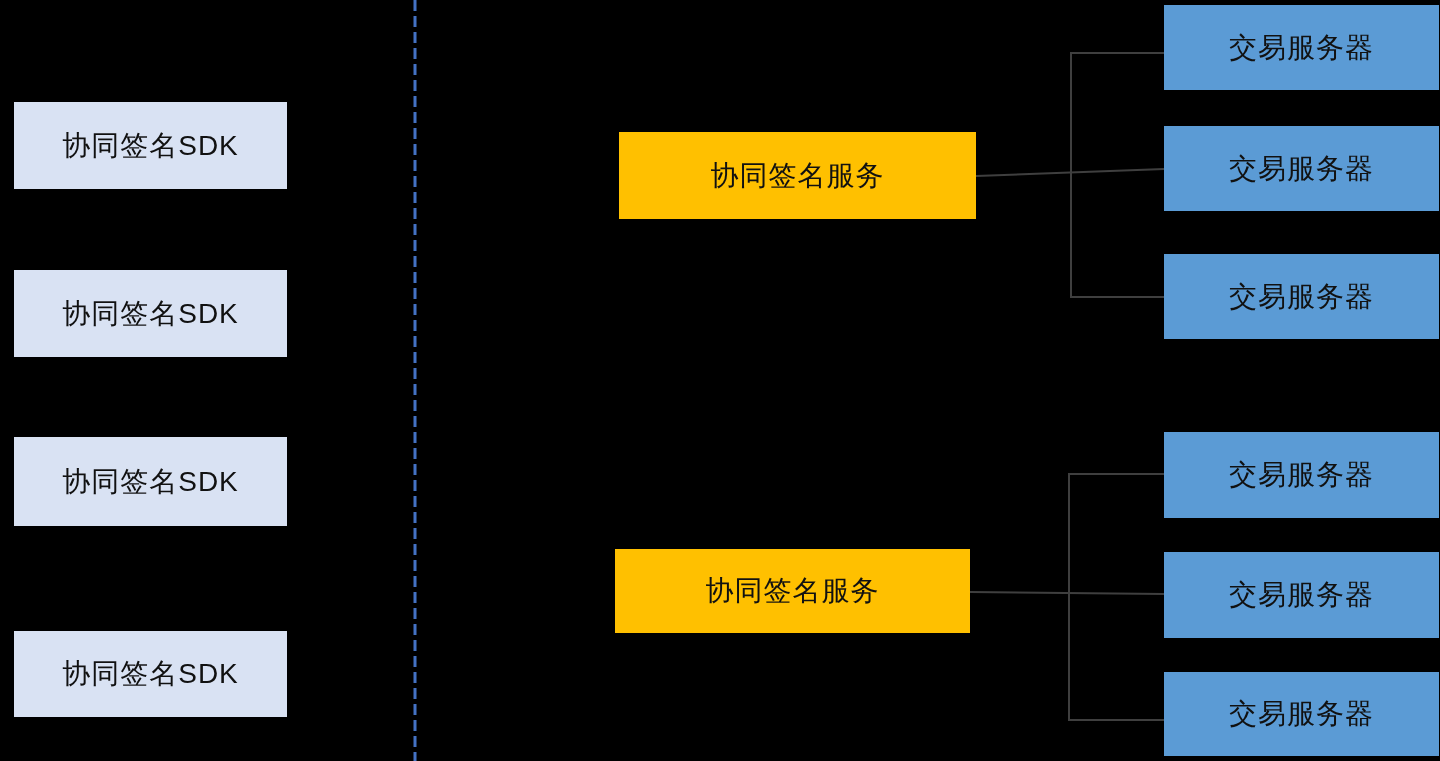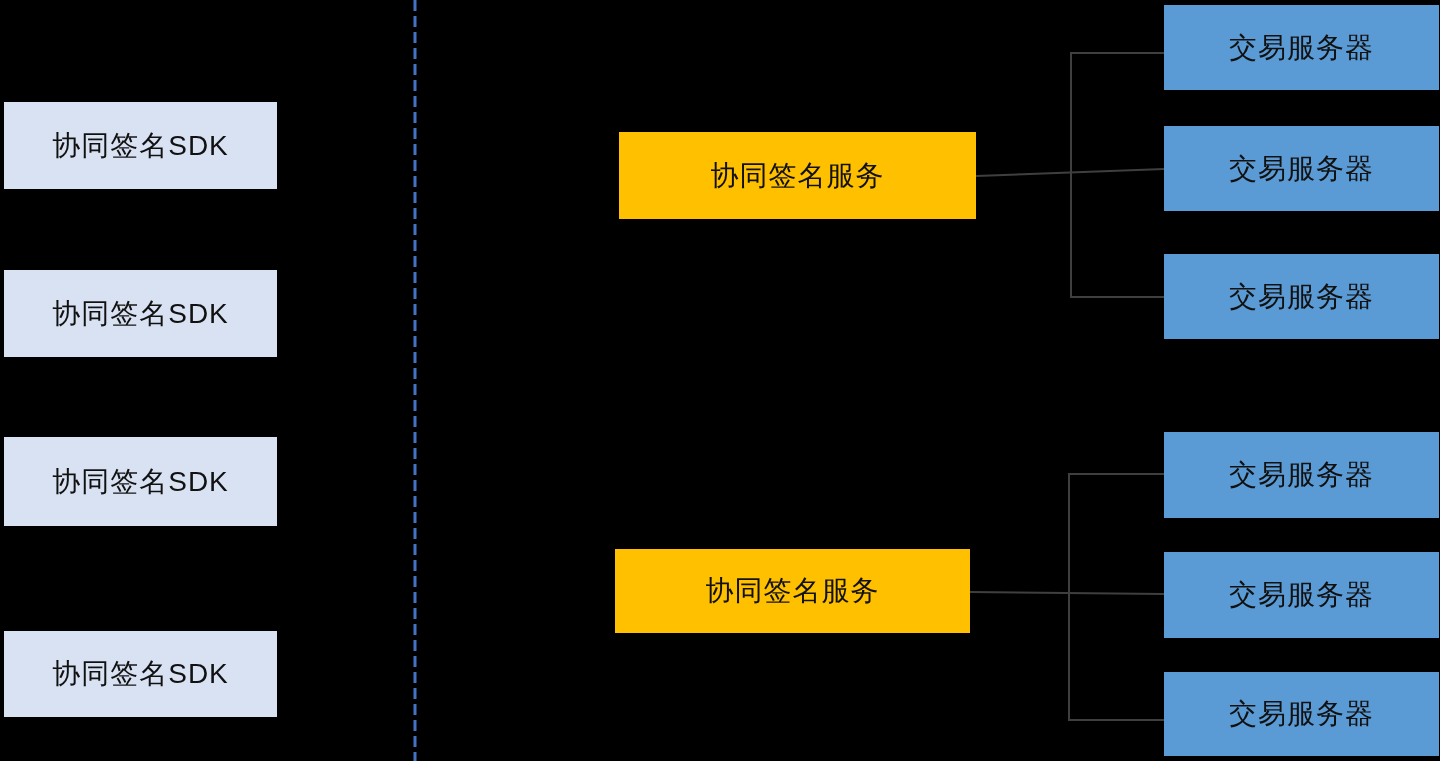--- a/index.html
+++ b/index.html
@@ -31,21 +31,21 @@
     position: absolute;
     display: flex;
     align-items: center;
     justify-content: center;
     font-size: 28px;
     color: #111111;
     letter-spacing: 1px;
     white-space: nowrap;
   }
   
-  .sdk-box { left: 4px; width: 273px; height: 87px; }
+  .sdk-box { left: 14px; width: 273px; height: 87px; }
   #sdk-box-1 { top: 102px; }
   #sdk-box-2 { top: 270px; }
   #sdk-box-3 { top: 437px; height: 89px; }
   #sdk-box-4 { top: 631px; height: 86px; }
   
   #service-box-1 { left: 619px; top: 132px; width: 357px; height: 87px; }
   #service-box-2 { left: 615px; top: 549px; width: 355px; height: 84px; }
   
   .server-box { left: 1164px; width: 275px; height: 85px; }
   #server-box-1 { top: 5px; }

